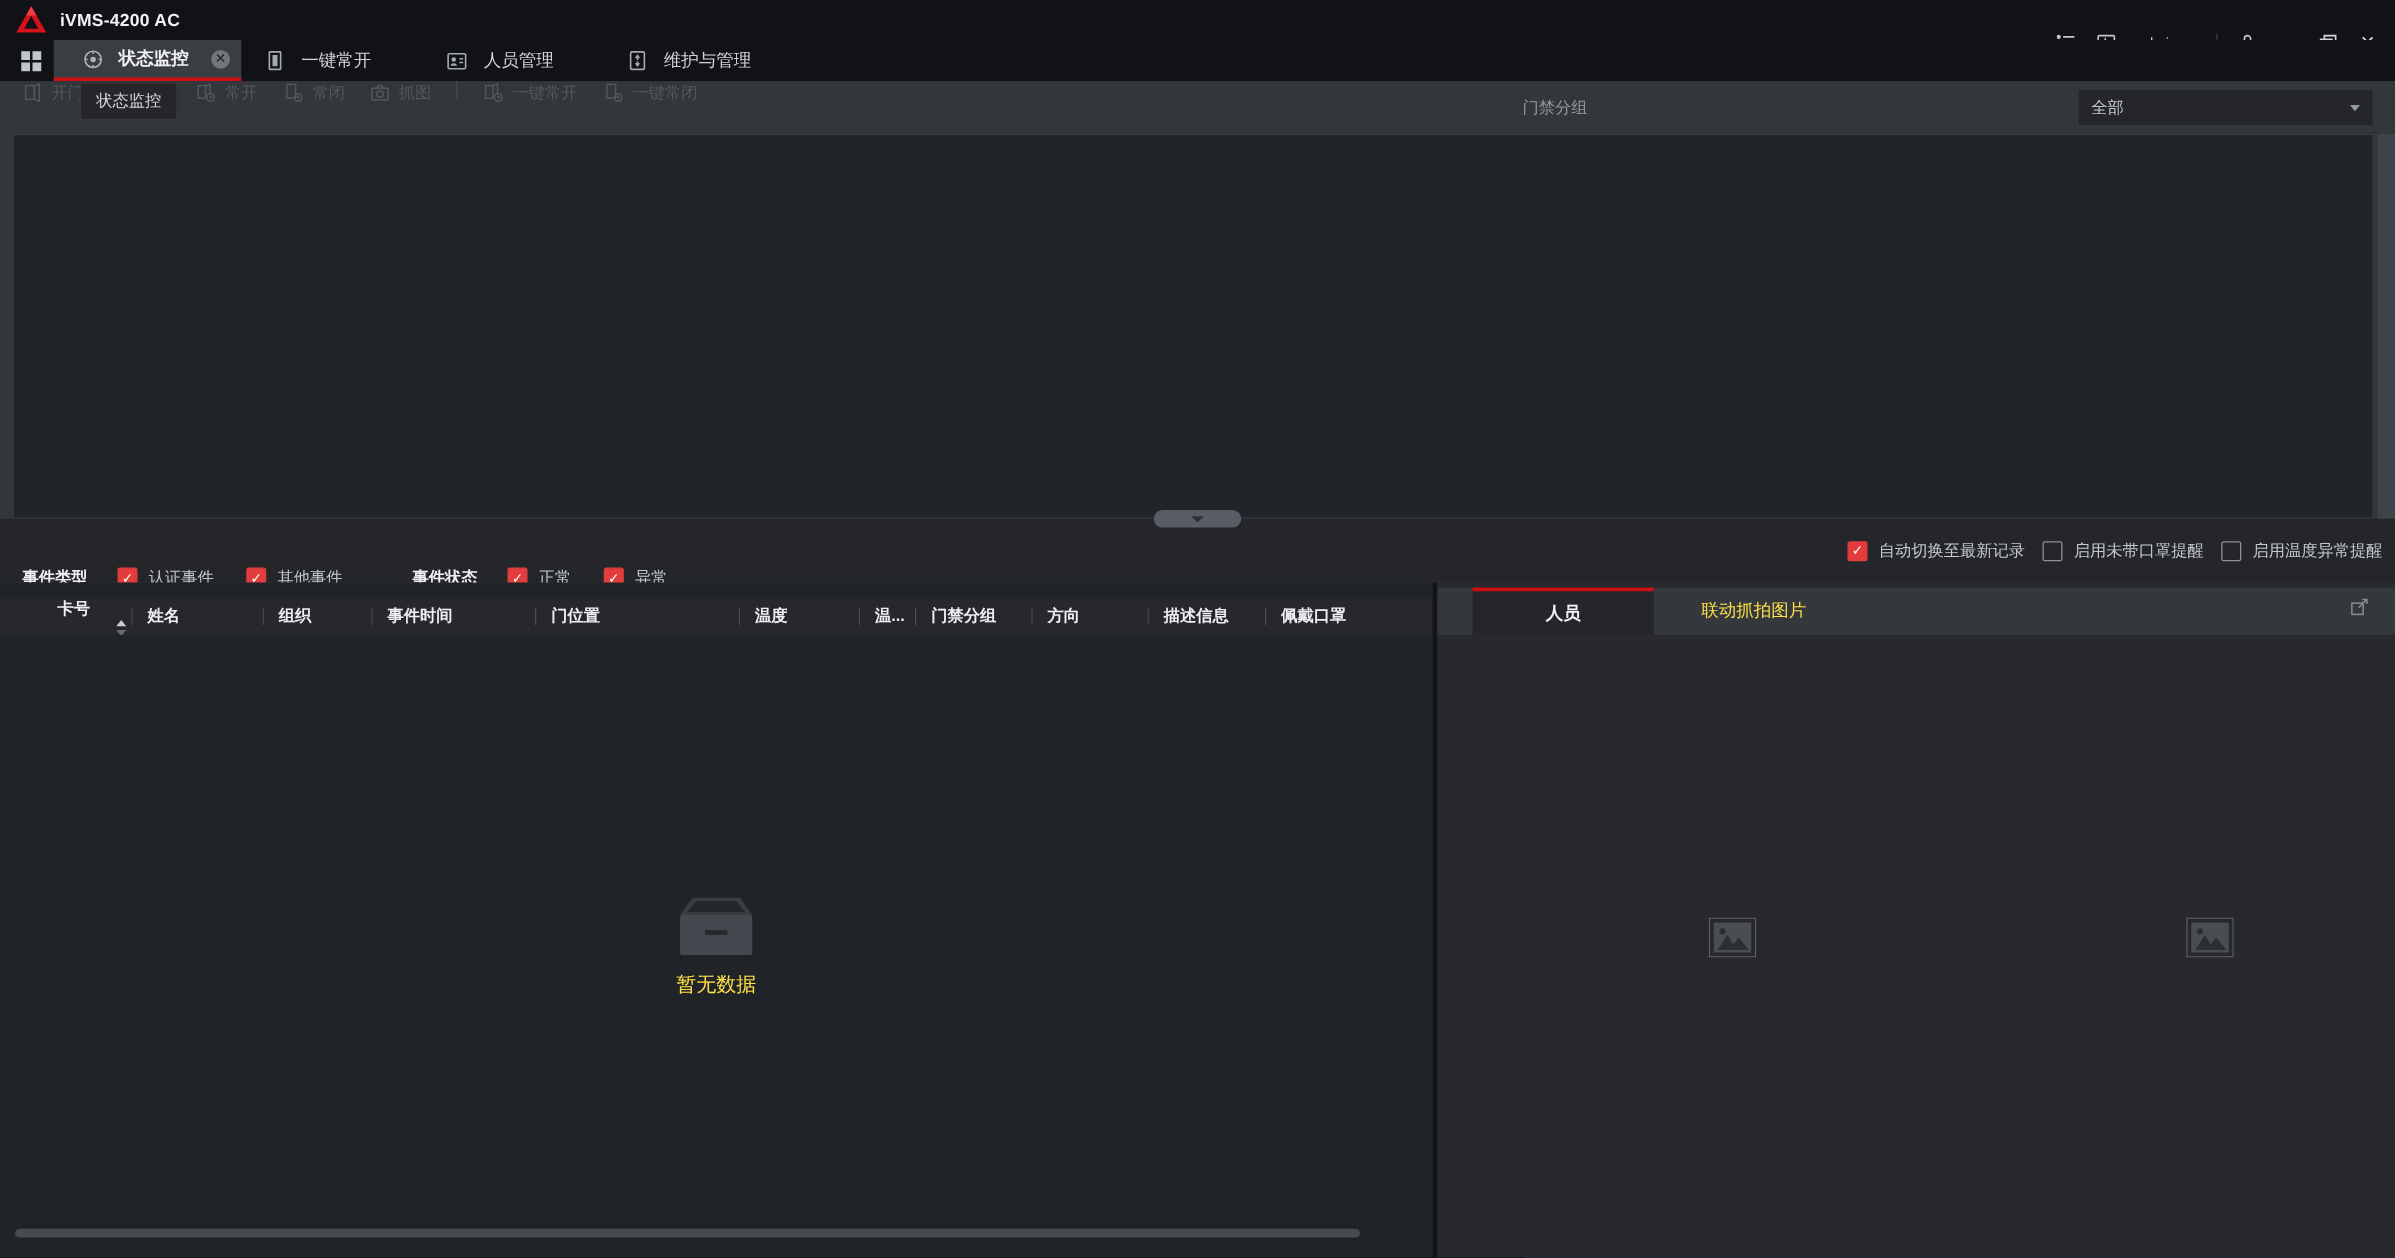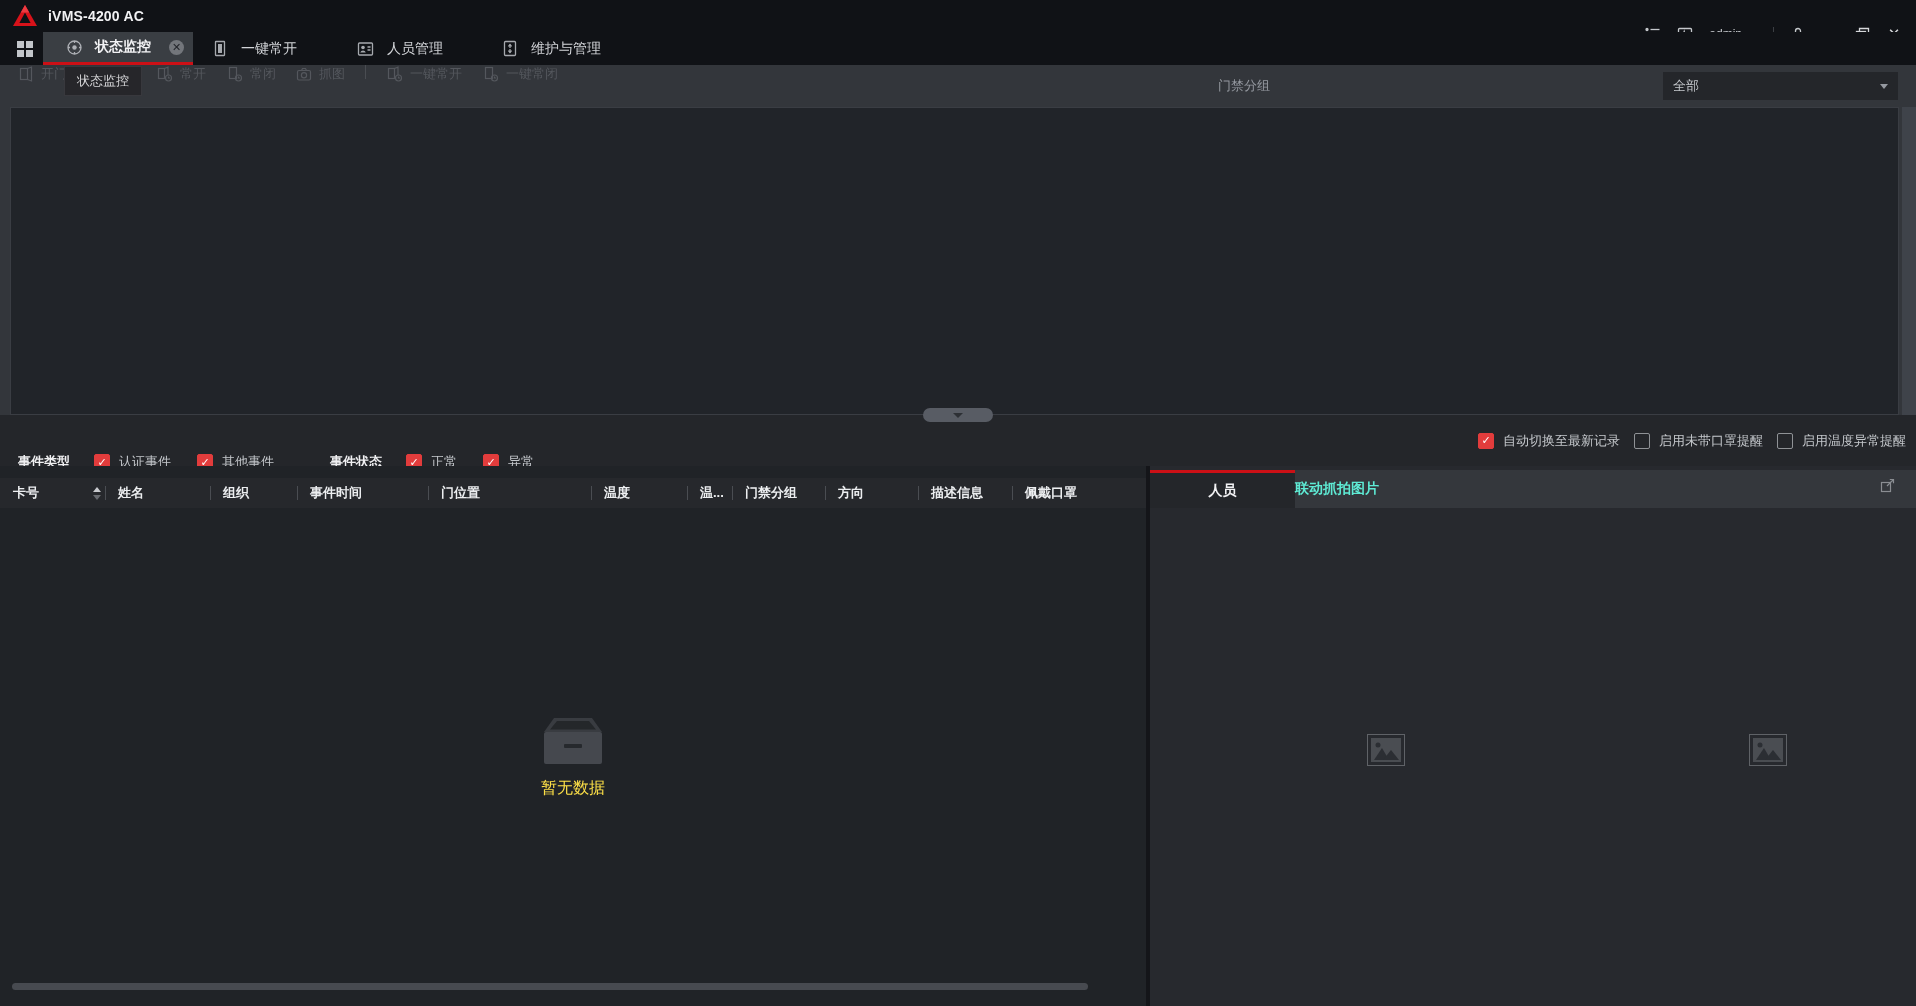--- a/index.html
+++ b/index.html
@@ -61,37 +61,37 @@
   .cb-item.checked .cbox{background:#e23c3c;border-color:#e23c3c;color:#fff;}
   .flt-left{display:flex;align-items:center;margin-top:43px;}
   .flt-right{margin-left:auto;display:flex;align-items:center;gap:14px;}
   .gap24{width:24px;} .gap26{width:26px;} .gap56{width:56px;}
 
   
   .table-region{position:absolute;left:0;top:466px;width:1146px;height:540px;background:#202327;}
   .table-header{position:absolute;left:0;top:12px;width:1146px;height:30px;background:#26282c;display:flex;align-items:center;}
   .th-cell{position:relative;height:30px;display:flex;align-items:center;box-sizing:border-box;padding-left:13px;
     font-weight:bold;color:#eceef0;font-size:13px;white-space:nowrap;overflow:hidden;}
-  .th-cell.first{}
+  .th-cell.first{flex-direction:column;}
   .th-cell:not(.first)::before{content:"";position:absolute;left:0;top:8px;width:1px;height:14px;background:#4a4d52;}
   .sort{margin-left:auto;margin-right:4px;display:flex;flex-direction:column;gap:3px;cursor:pointer;}
   .sort .up{width:0;height:0;border-left:4px solid transparent;border-right:4px solid transparent;border-bottom:5px solid #c8cace;}
   .sort .dn{width:0;height:0;border-left:4px solid transparent;border-right:4px solid transparent;border-top:5px solid #686b70;}
   .empty-state{position:absolute;left:0;top:252px;width:1146px;text-align:center;}
   .empty-state .txt{margin-top:14px;color:#fde047;font-size:16px;font-family:Liberation Serif, serif;}
   .h-scroll{position:absolute;left:12px;top:517px;width:1076px;height:7px;background:#474a50;border-radius:4px;cursor:pointer;}
 
   .panel-divider{position:absolute;left:1146px;top:466px;width:4px;height:540px;background:#141519;}
 
   
   .right-panel{position:absolute;left:1150px;top:466px;width:766px;height:540px;background:#27292e;}
   .rp-strip{position:absolute;left:0;top:4px;width:766px;height:38px;background:#34373c;display:flex;}
   .rp-tab{display:flex;align-items:center;cursor:pointer;font-size:14px;box-sizing:border-box;}
-  .rp-tab.active{width:145px;justify-content:center;background:#24262a;border-top:3px solid #cc1016;font-weight:bold;color:#f2f2f4;}
-  .rp-tab.plain{width:175px;color:#5eead4;font-weight:bold;}
+  .rp-tab.active{width:145px;justify-content:center;background:#24262a;border-top:3px solid #cc1016;font-weight:bold;color:#f2f2f4;margin-left:28px;}
+  .rp-tab.plain{width:175px;padding-left:38px;color:#fde047;}
   .rp-expand{position:absolute;right:20px;top:11px;width:16px;height:16px;cursor:pointer;}
   .ph{position:absolute;}
 </style>
 </head>
 <body>
 
 <div class="window">
 
   <div class="titlebar">
     <svg class="logo" width="26" height="24" viewBox="0 0 26 24">

